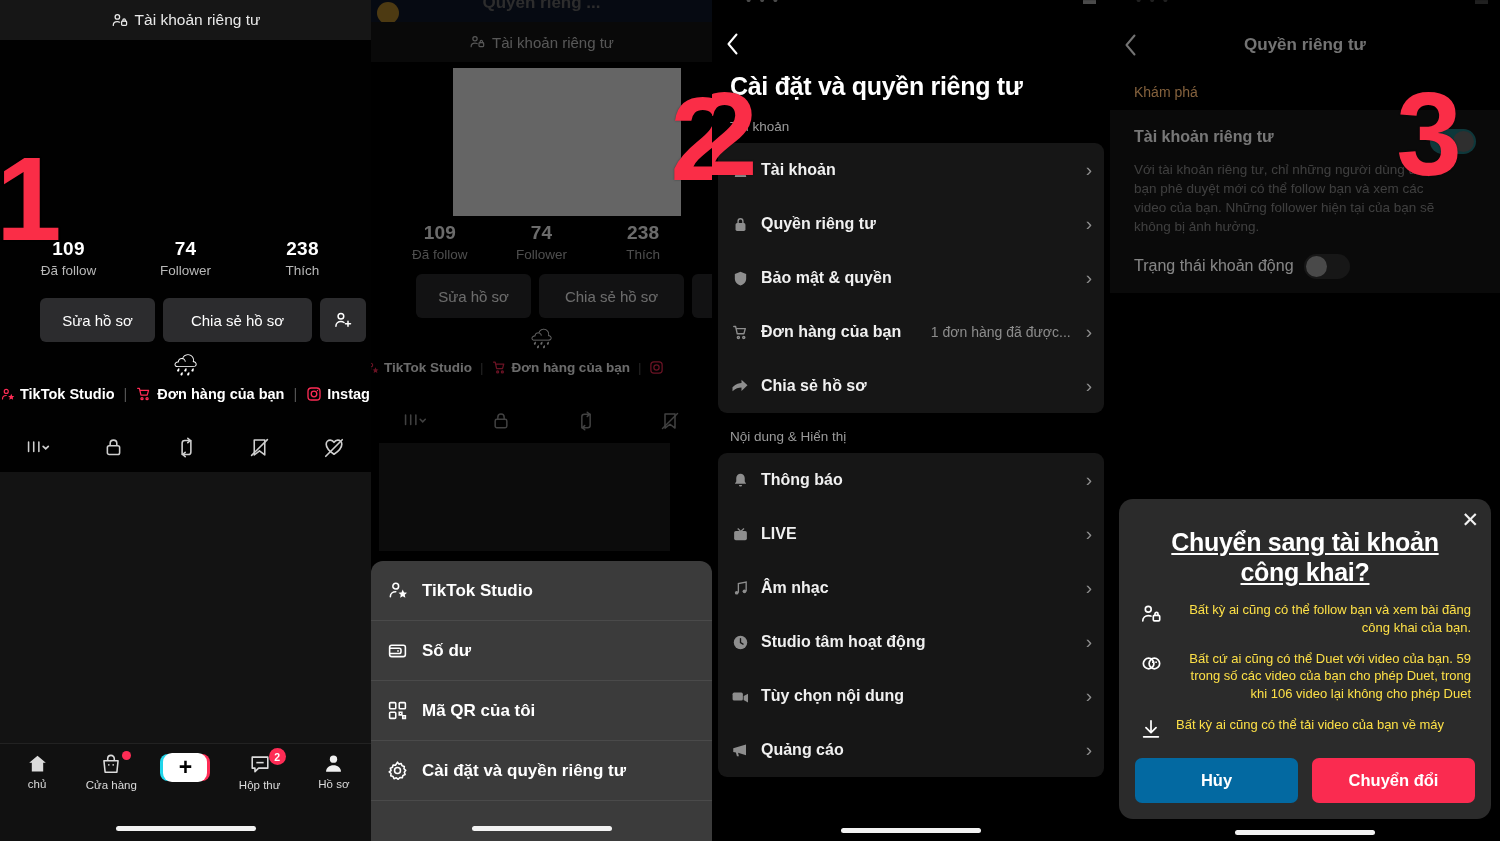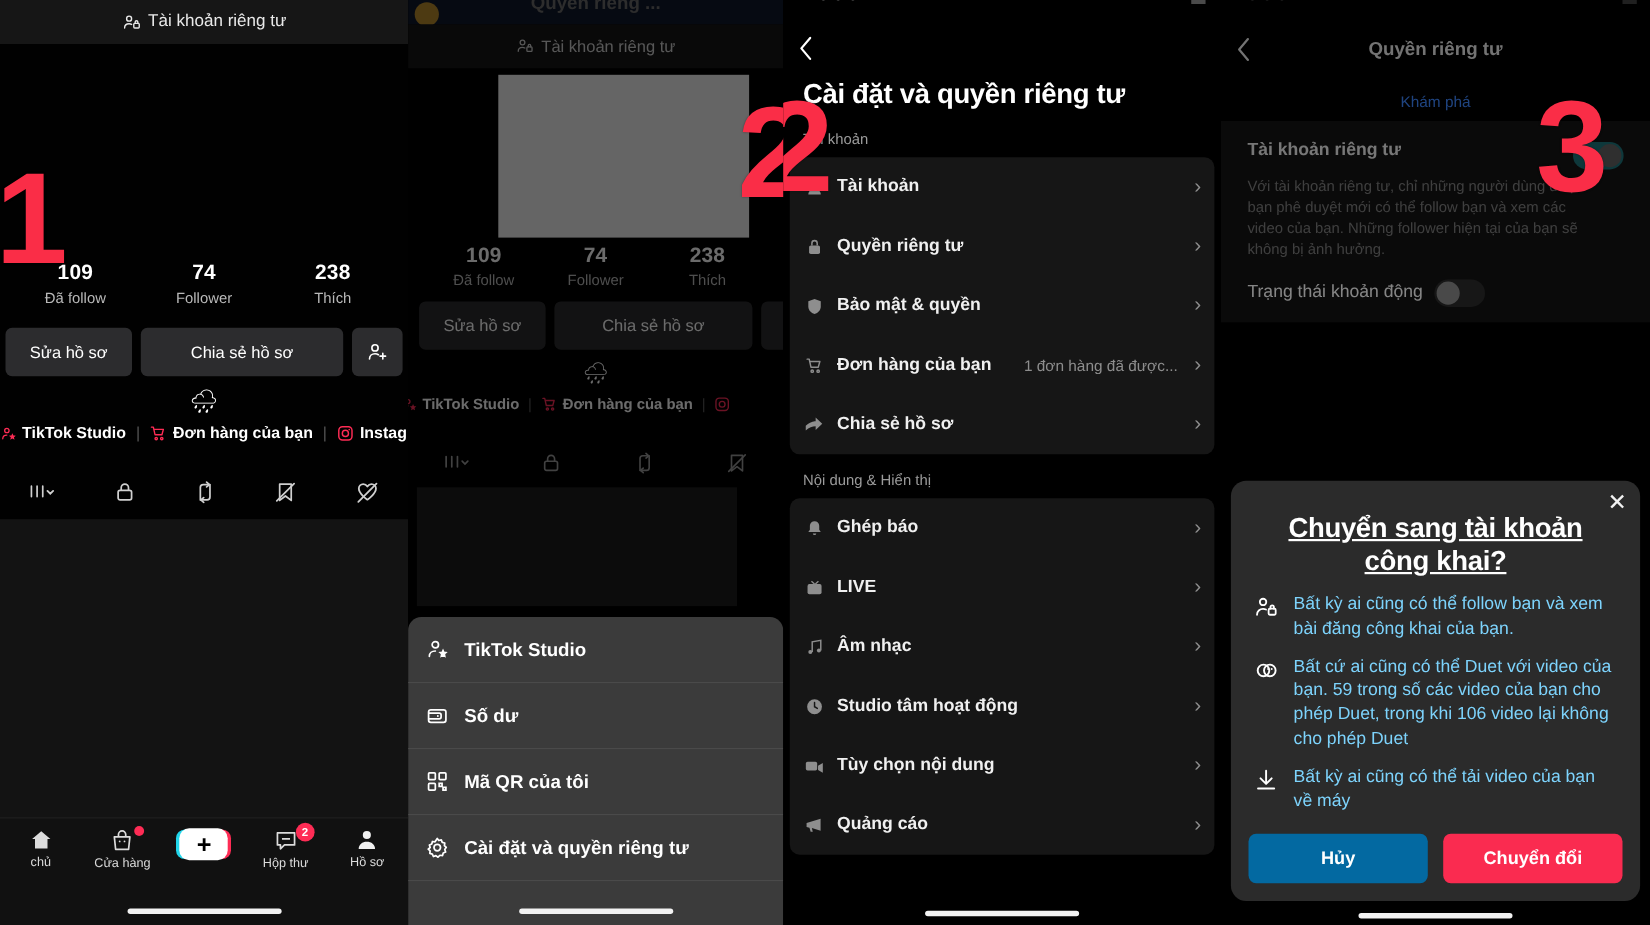--- a/index.html
+++ b/index.html
@@ -38,21 +38,21 @@
   .stat .n{font-size:19px;font-weight:700;letter-spacing:.2px;}
   .stat .l{font-size:13.5px;color:#b9b9b9;margin-top:3px;}
   .p1 .btnrow{
     position:absolute;top:258px;left:5px;right:5px;
     display:flex;gap:8px;align-items:stretch;
   }
   .pbtn{
     background:#2c2c2e;border-radius:6px;height:44px;display:flex;
     align-items:center;justify-content:center;font-size:15px;font-weight:500;color:#fff;
   }
-  .pbtn.edit{width:115px;}
+  .pbtn.edit{width:115px;margin-left:35px;}
   .pbtn.share{flex:1;}
   .pbtn.add{width:46px;}
   .p1 .cloudemoji{position:absolute;top:313px;left:0;width:100%;text-align:center;font-size:21px;}
   .p1 .linkrow{
     position:absolute;top:346px;left:0;width:100%;
     display:flex;align-items:center;gap:9px;font-size:14.5px;font-weight:600;
     white-space:nowrap;padding-left:0;
   }
   .linkrow .sep{color:#555;font-weight:300;}
   .linkrow .item{display:flex;align-items:center;gap:5px;}
@@ -137,21 +137,21 @@
   .row .rvalue + .rchev{margin-left:0;}
 
   
   .p4{background:#000;}
   .p4 .dimwrap{position:absolute;inset:0;filter:brightness(.52);}
   .p4 .statusbar{height:22px;background:#000;position:relative;overflow:hidden;}
   .p4 .statusbar .dots{position:absolute;top:-9px;left:26px;font-size:15px;color:#3e3e3e;letter-spacing:2px;}
   .p4 .statusbar .right{position:absolute;top:-8px;right:12px;font-size:13px;color:#3e3e3e;}
   .p4 .navrow{height:46px;display:flex;align-items:center;padding:0 14px;position:relative;}
   .p4 .navrow .ttl{position:absolute;left:0;width:100%;text-align:center;font-size:17px;font-weight:600;color:#dedede;}
-  .p4 .seclabel{padding:16px 24px 10px;font-size:14px;color:#3b82f6;text-align:center;}
+  .p4 .seclabel{padding:16px 24px 10px;font-size:14px;color:#fdba74;}
   .p4 .pcard{background:#141414;padding:2px 0 0;}
   .p4 .togrow{display:flex;align-items:flex-start;padding:16px 24px 0;gap:10px;}
   .p4 .togrow .tt{font-size:16px;font-weight:600;color:#e4e4e4;flex:1;}
   .toggle{width:46px;height:25px;border-radius:14px;position:relative;flex:0 0 auto;margin-top:1px;}
   .toggle.on{background:#1b6b72;}
   .toggle.on .knob{position:absolute;right:2px;top:2px;width:21px;height:21px;border-radius:50%;background:#5a5a5a;}
   .toggle.off{background:#2c2c2c;}
   .toggle.off .knob{position:absolute;left:2px;top:2px;width:21px;height:21px;border-radius:50%;background:#8d8d8d;}
   .p4 .desc{padding:6px 24px 0;font-size:13.5px;line-height:1.42;color:#7a7a7a;max-width:320px;}
   .p4 .togrow2{display:flex;align-items:center;padding:16px 24px 14px;gap:10px;}
@@ -164,21 +164,21 @@
     position:absolute;top:10px;right:12px;font-size:21px;color:#f2f2f2;
     line-height:1;font-weight:300;cursor:pointer;
   }
   .modal h2{
     margin:14px 26px 14px;text-align:center;font-size:25px;line-height:1.2;
     font-weight:700;letter-spacing:-.3px;text-decoration:underline;
   }
   .bullets{display:flex;flex-direction:column;gap:13px;margin:0 4px 18px;}
   .bullet{display:flex;gap:13px;align-items:flex-start;}
   .bullet .bi{width:24px;flex:0 0 24px;display:flex;justify-content:center;padding-top:2px;color:#fff;}
-  .bullet .bt{font-size:16px;line-height:1.37;color:#7dd3fc;}
+  .bullet .bt{font-size:13px;line-height:1.37;color:#fde047;text-align:right;}
   .mbtns{display:flex;gap:14px;}
   .mbtn{
     flex:1;height:45px;border-radius:7px;display:flex;align-items:center;justify-content:center;
     font-size:16.5px;font-weight:600;border:none;color:#fff;
     font-family:"Liberation Sans","DejaVu Sans",sans-serif;
   }
   .mbtn.cancel{background:#0369a1;}
   .mbtn.confirm{background:#fa2b50;}
   .modal .homeind{bottom:-16px;}
   svg{display:block;}
@@ -594,21 +594,21 @@
 
     <div class="grouplabel">Nội dung &amp; Hiển thị</div>
     <div class="card">
       <div class="row">
         <span class="ricon">
           <svg width="17" height="17" viewBox="0 0 24 24" fill="#8e8e8e">
               <path d="M12 2.5a6 6 0 0 1 6 6v5l2 3H4l2-3v-5a6 6 0 0 1 6-6z"></path>
               <path d="M9.8 18.2h4.4a2.2 2.2 0 0 1-4.4 0z"></path>
             </svg>
         </span>
-        <span class="rlabel">Ghép báo</span>
+        <span class="rlabel">Thông báo</span>
         <span class="rchev">›</span>
       </div>
       <div class="row">
         <span class="ricon">
           <svg width="17" height="17" viewBox="0 0 24 24" fill="#8e8e8e">
               <rect x="3" y="7" width="18" height="13" rx="2.4"></rect>
               <path d="M8 3.5l4 3.5M17 3.5l-4 3.5" stroke="#8e8e8e" stroke-width="1.8" fill="none"></path>
             </svg>
         </span>
         <span class="rlabel">LIVE</span>

